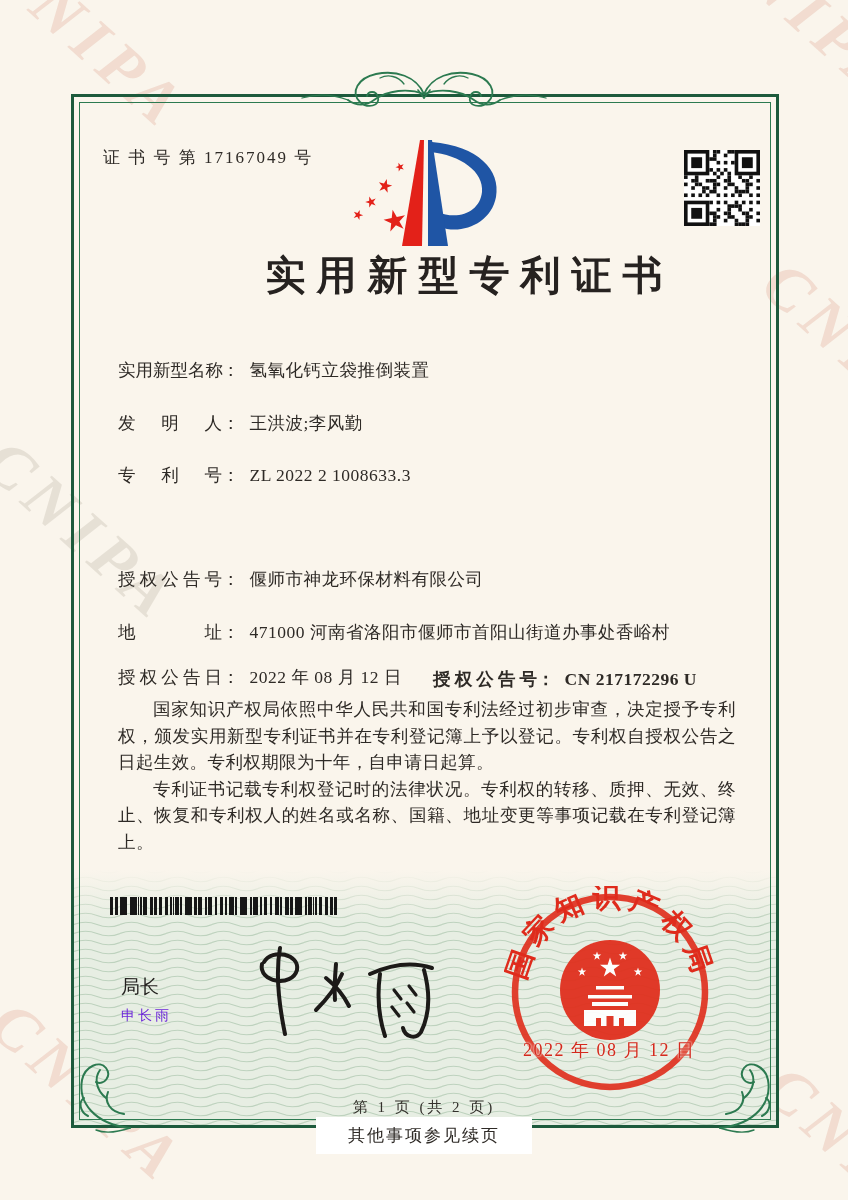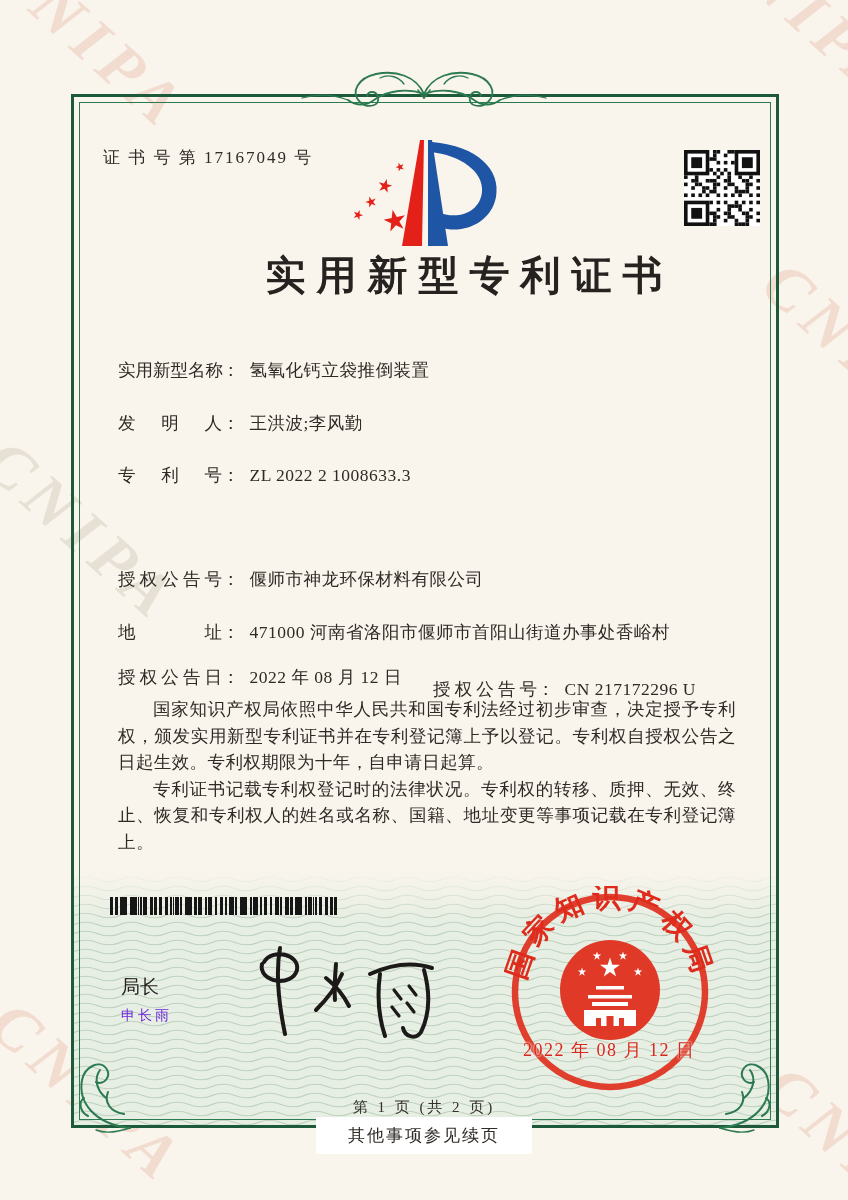--- a/index.html
+++ b/index.html
@@ -19,21 +19,21 @@
       background:linear-gradient(180deg,#faf5ec 8%,rgba(250,245,236,0) 100%);}
   .certno{position:absolute;left:103px;top:146px;font-size:17px;letter-spacing:2px;z-index:3;}
   .logo{position:absolute;left:338px;top:134px;z-index:3;}
   .qr{position:absolute;left:684px;top:150px;z-index:3;}
   .title{position:absolute;left:0;top:248px;width:100%;text-align:center;font-size:40px;
       font-weight:bold;letter-spacing:11px;text-indent:11px;color:#262220;z-index:3;padding-left:40px;}
   .row{position:absolute;left:118px;font-size:17.5px;z-index:3;white-space:nowrap;}
   .flabel{display:inline-block;width:104px;text-align:justify;text-align-last:justify;vertical-align:top;}
   .colon{display:inline-block;}
   .fvalue{margin-left:10px;letter-spacing:.5px;}
-  .col2{position:absolute;left:315px;top:12px;white-space:nowrap;}
+  .col2{position:absolute;left:315px;top:2px;white-space:nowrap;font-weight:bold;}
   .paras{position:absolute;left:118px;top:696px;width:618px;font-size:17.5px;line-height:26.5px;
       text-align:justify;z-index:3;}
   .paras p{margin:0;text-indent:2em;letter-spacing:.4px;}
   .barcode{position:absolute;left:110px;top:897px;width:228px;height:18px;z-index:3;
       background-image:
         repeating-linear-gradient(90deg,#161616 0 2px,rgba(0,0,0,0) 2px 5px),
         repeating-linear-gradient(90deg,#161616 0 1px,rgba(0,0,0,0) 1px 7px),
         repeating-linear-gradient(90deg,#161616 0 3px,rgba(0,0,0,0) 3px 11px);}
   .director{position:absolute;left:121px;top:974px;font-size:19px;z-index:3;
       font-family:"Liberation Sans","DejaVu Sans",sans-serif;color:#23211f;}

